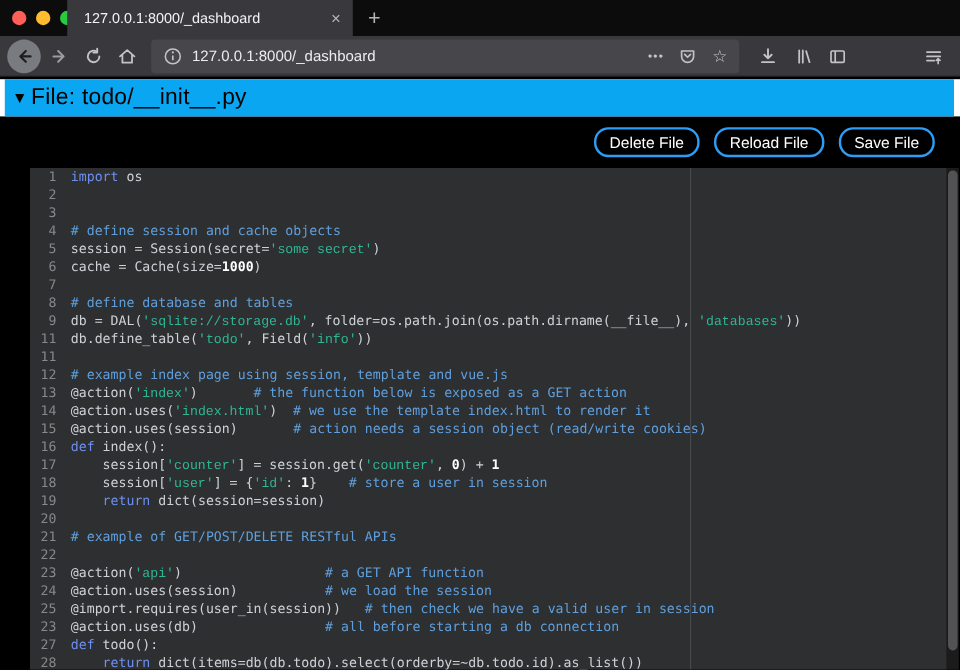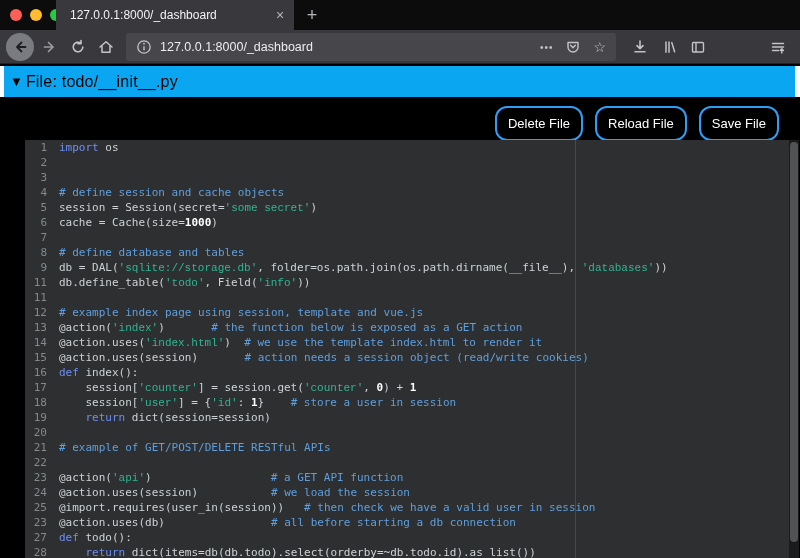--- a/index.html
+++ b/index.html
@@ -30,24 +30,24 @@
   #urlbar .dots { font-size:10px; letter-spacing:1px; color:#c3c3c7; margin-right:12px; }
   #urlbar .star { font-size:14px; color:#c3c3c7; margin-right:10px; }
   svg.ic { display:block; }
 
   
   #content { position:absolute; left:0; top:64px; width:800px; height:494px; background:#000; }
   #header-row { position:absolute; left:0; top:2px; width:800px; height:31px; background:#ffffff; }
   #file-bar { position:absolute; left:4px; top:0; width:791px; height:31px; background:#0aa6f1;
               color:#000; display:flex; align-items:center; padding-left:6px; }
   #file-bar .caret { font-size:13px; margin-right:3px; }
-  #file-bar .label { font-size:16px; letter-spacing:0.2px;text-align:center; }
+  #file-bar .label { font-size:19px; letter-spacing:0.2px;text-align:center; }
   #btn-row { position:absolute; top:42px; right:21px; display:flex; gap:12px; }
   #btn-row button { background:#000; color:#fff; border:2px solid #2e9df5; border-radius:12px;
-                    font-size:13px; padding:8px 11px; font-family:"Liberation Sans",sans-serif; }
+                    font-size:13px; padding:3px 11px; font-family:"Liberation Sans",sans-serif; }
 
   
   #editor { position:absolute; left:25px; top:76px; width:764px; height:418px; background:#2d2f31;
             overflow:hidden; font-family:"DejaVu Sans Mono", monospace; font-size:11px;
             line-height:15px; }
   #ruler { position:absolute; left:550px; top:0; width:1px; height:100%; background:#47494b; }
   .cm-line { display:flex; height:15px; white-space:pre; position:relative; z-index:1; }
   .gutter { width:22px; flex:none; text-align:right; color:#85898c; margin-right:12px; }
   .tok-k { color:#6d8ff2; }
   .tok-t { color:#ced2d6; }

